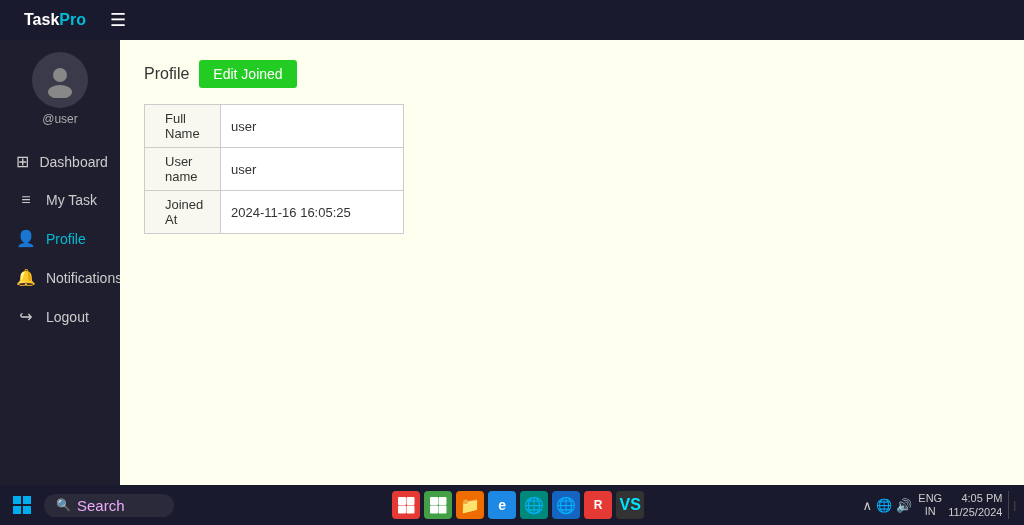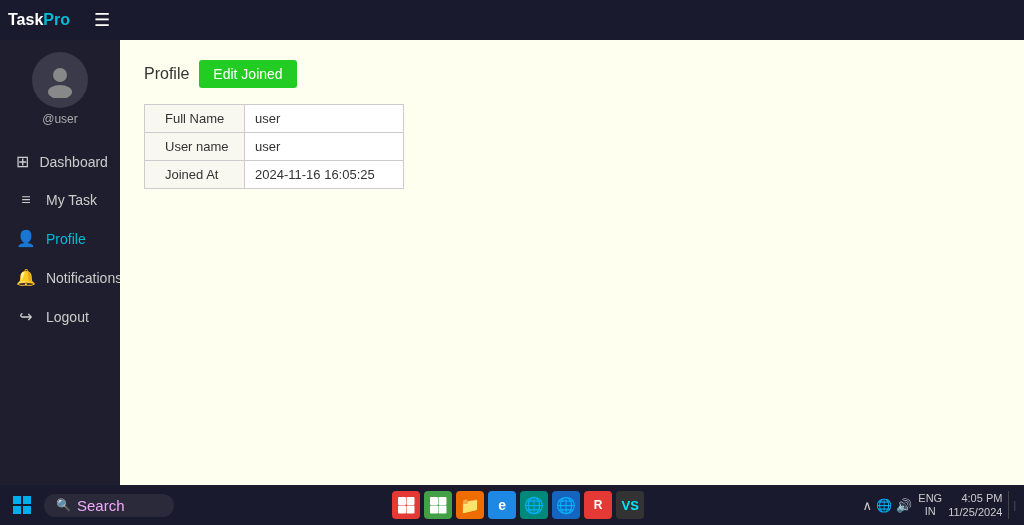--- a/index.html
+++ b/index.html
@@ -4,21 +4,21 @@
   <style>
     * { margin: 0; padding: 0; box-sizing: border-box; }
     body { width: 1024px; height: 525px; overflow: hidden; font-family: 'Segoe UI', Arial, sans-serif; background: #1a1a2e; display: flex; flex-direction: column; }
 
     
     .topbar {
       height: 40px;
       background: #1a1a2e;
       display: flex;
       align-items: center;
-      padding: 0 8px;
+      padding: 0 24px;
       gap: 16px;
       flex-shrink: 0;
     }
     .app-title {
       display: flex;
       gap: 0;
       font-size: 16px;
       font-weight: bold;
     }
     .app-title-task { color: #ffffff; }
@@ -125,21 +125,21 @@
       font-size: 13px;
     }
     .profile-table td {
       border: 1px solid #cccccc;
       padding: 6px 10px;
       color: #333;
     }
     .profile-table td:first-child {
       background: #f8f8f0;
       font-weight: 500;
-      width: 100px;
+      width: 76px;
       padding-left: 20px;
     }
     .profile-table td:last-child {
       background: #ffffff;
     }
 
     
     .taskbar {
       height: 40px;
       background: #1a1a2e;
@@ -327,21 +327,21 @@
           <rect width="8" height="8" x="9.5" y="1" fill="white" rx="1"></rect>
           <rect width="8" height="8" x="1" y="9.5" fill="white" rx="1"></rect>
           <rect width="8" height="8" x="9.5" y="9.5" fill="white" rx="1"></rect>
         </svg>
     </div>
     <div class="taskbar-app-icon app-orange" title="File Explorer">📁</div>
     <div class="taskbar-app-icon app-blue" title="Edge" style="color:white;font-weight:bold;font-size:14px;">e</div>
     <div class="taskbar-app-icon app-teal" title="Chrome" style="font-size:16px;">🌐</div>
     <div class="taskbar-app-icon" style="background:#1565C0;color:white;" title="Chromium">🌐</div>
     <div class="taskbar-app-icon app-red" title="App" style="font-weight:bold;font-size:12px;color:white;">R</div>
-    <div class="taskbar-app-icon app-dark" title="VS Code" style="font-size:13px;font-weight:bold;color:#00e5ff;">VS</div>
+    <div class="taskbar-app-icon app-dark" title="VS Code" style="font-size:16px;font-weight:bold;color:#00e5ff;">VS</div>
   </div>
 
   <div class="taskbar-right">
     <div class="taskbar-tray">
       <span class="tray-icon">∧</span>
       <span class="tray-icon">🌐</span>
       <span class="tray-icon">🔊</span>
     </div>
     <div style="color:#ccc;font-size:11px;text-align:center;line-height:1.2;">ENG<br>IN</div>
     <div class="taskbar-clock">

